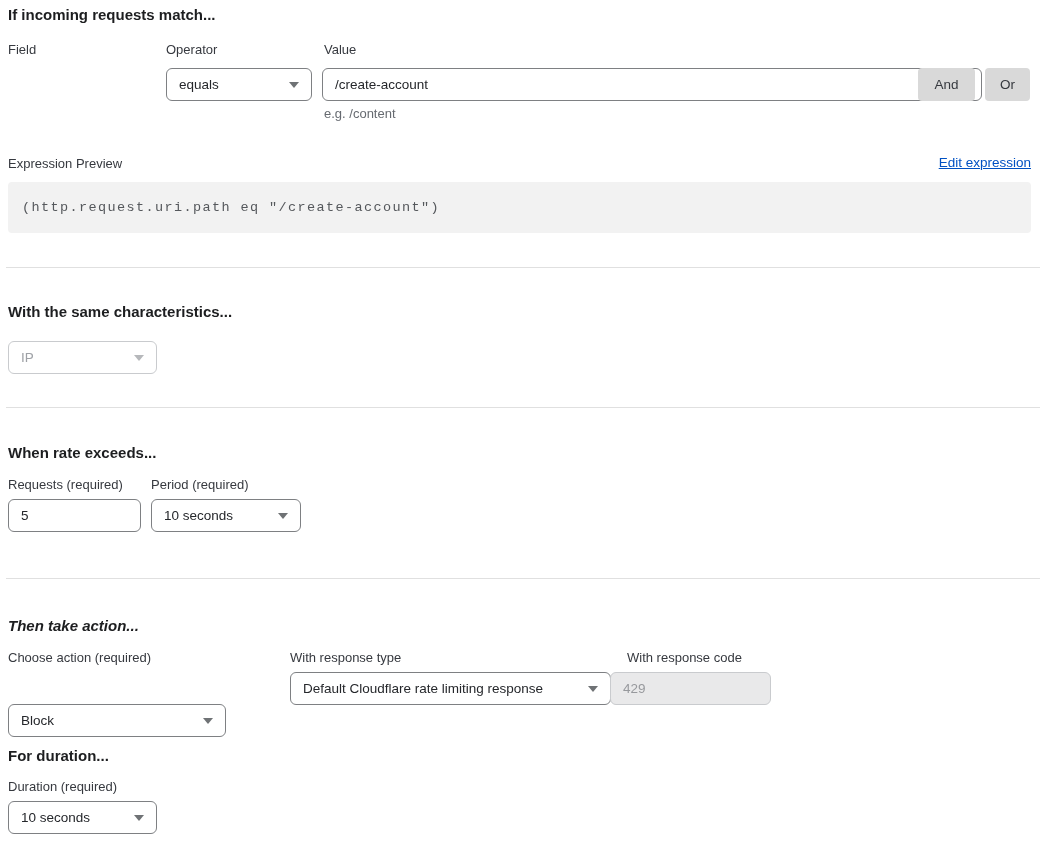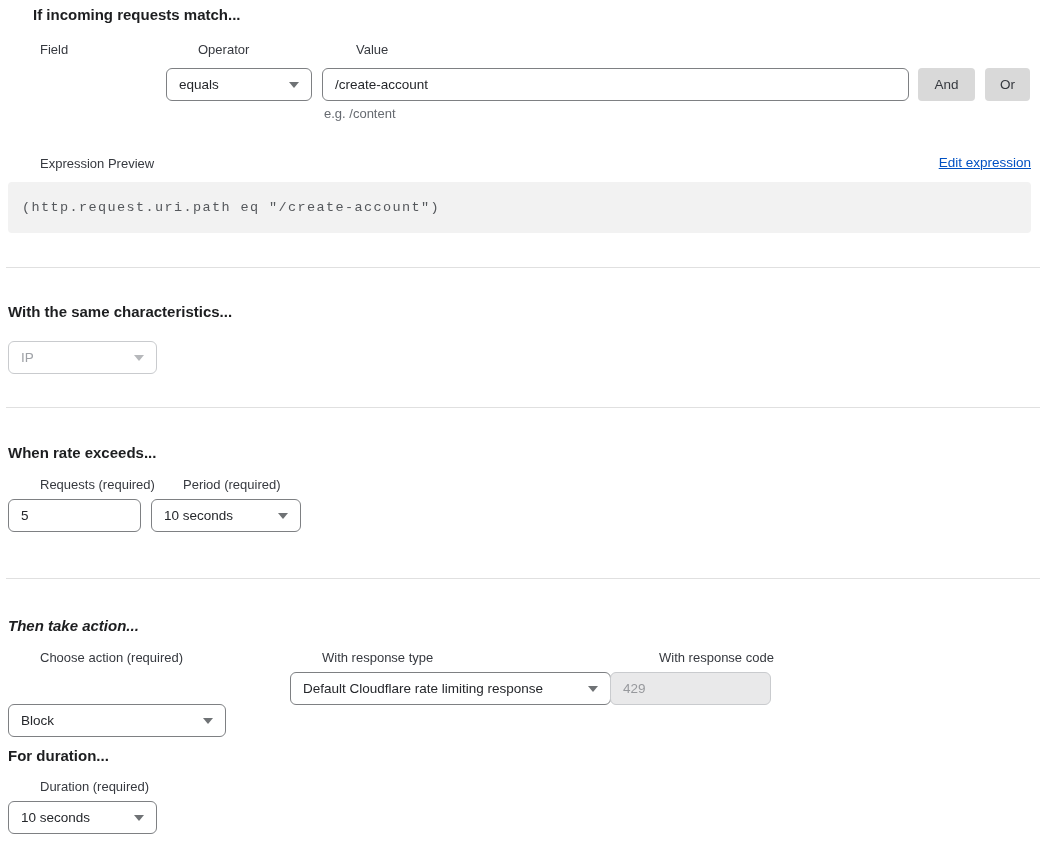--- a/index.html
+++ b/index.html
@@ -17,21 +17,20 @@
   }
   .abs { position: absolute; }
   .section-title {
     font-size: 15px;
     font-weight: bold;
     color: #1d1e20;
   }
   .field-label {
     font-size: 13px;
     color: #36393f;
-    margin-left: 32px;
   }
   .hint {
     font-size: 13px;
     color: #666a70;
   }
   .selectbox {
     height: 33px;
     border: 1px solid #7e8083;
     border-radius: 6px;
     background: #ffffff;
@@ -111,33 +110,33 @@
   .divider {
     height: 1px;
     background: #e0e0e0;
   }
 </style>
 </head>
 <body>
 
 <div class="page">
 
-  <div class="abs section-title" style="left:8px; top:6px;margin-left:25px;">If incoming requests match...</div>
+  <div class="abs section-title" style="left:8px; top:6px;">If incoming requests match...</div>
 
   <div class="abs field-label" style="left:8px; top:42px;">Field</div>
   <div class="abs field-label" style="left:166px; top:42px;">Operator</div>
   <div class="abs field-label" style="left:324px; top:42px;">Value</div>
 
 
   <div class="abs selectbox" style="left:166px; top:68px; width:146px;">
     <span class="sel-text">equals</span>
     <span class="caret"></span>
   </div>
 
-  <div class="abs" style="left:322px; top:68px; width:587px; height:33px;">
+  <div class="abs" style="left:322px; top:68px; width:660px; height:33px;">
     <input class="textinput" type="text" value="/create-account" style="">
   </div>
 
   <button class="abs gray-btn" style="left:918px; top:68px; width:57px;">And</button>
   <button class="abs gray-btn" style="left:985px; top:68px; width:45px; padding:0 12px;">Or</button>
 
   <div class="abs hint" style="left:324px; top:106px;">e.g. /content</div>
 
   <div class="abs field-label" style="left:8px; top:156px;">Expression Preview</div>
   <a class="abs link" style="top:155px; right:17px;">Edit expression</a>

